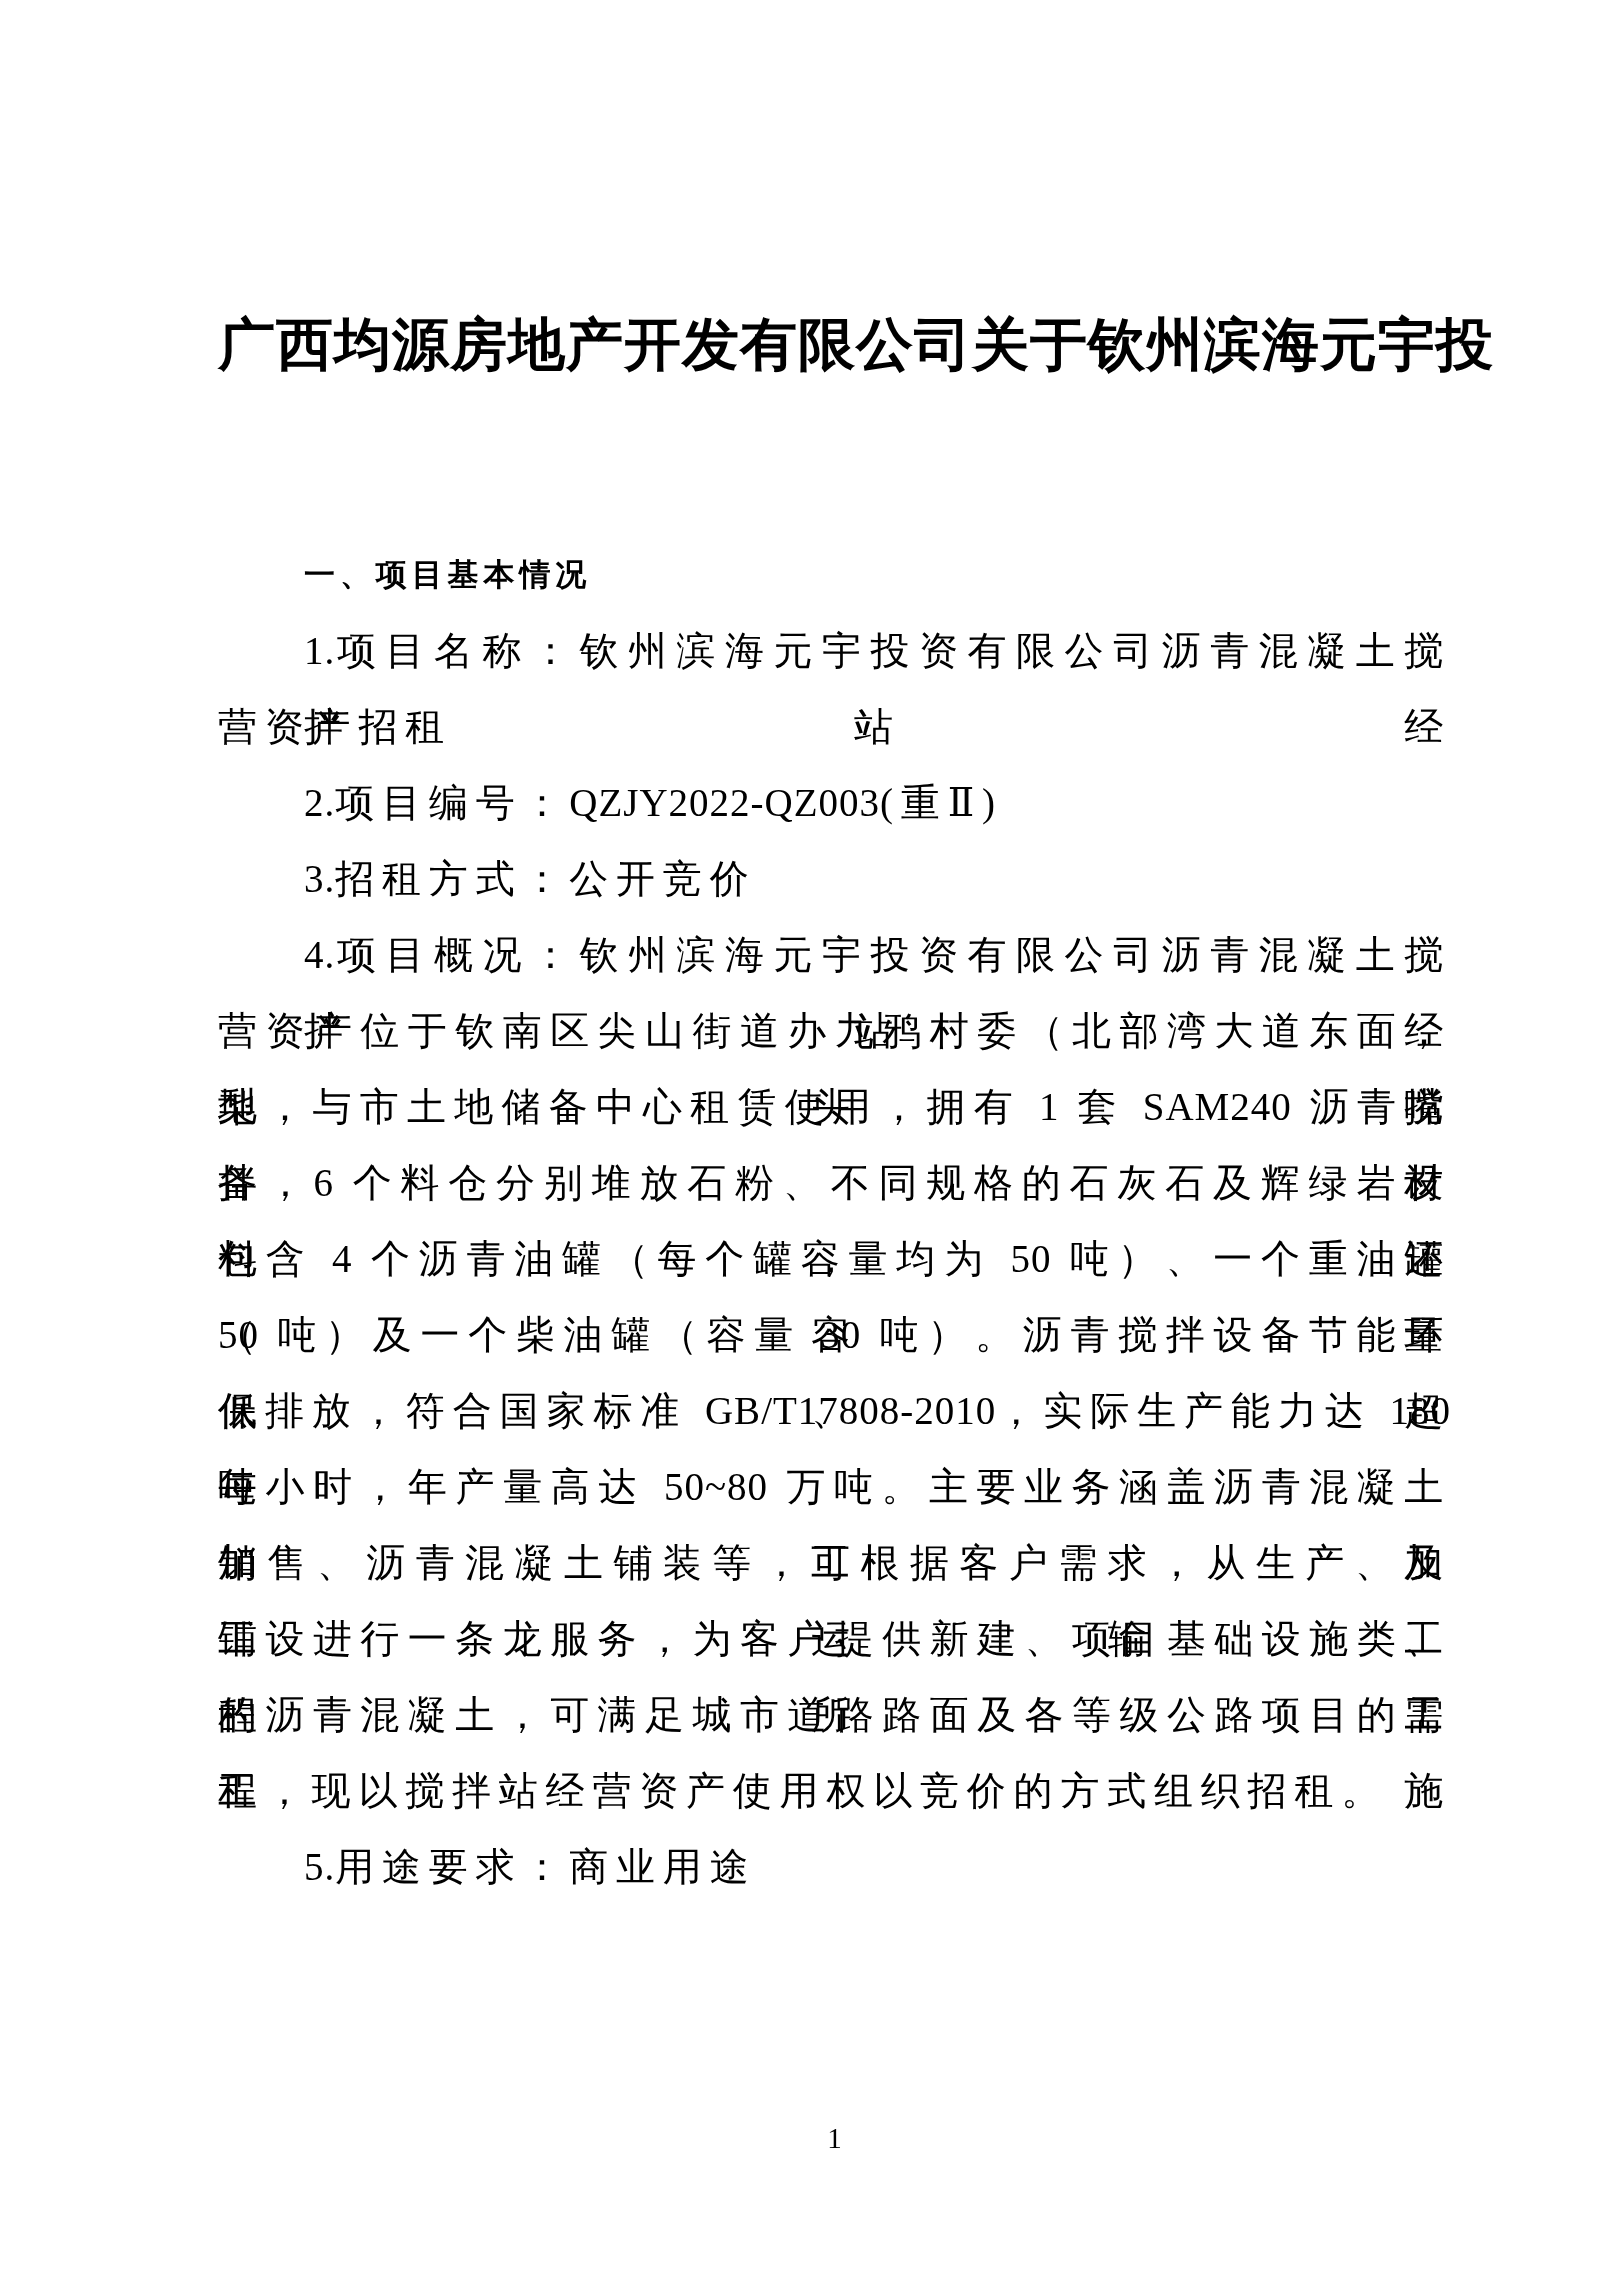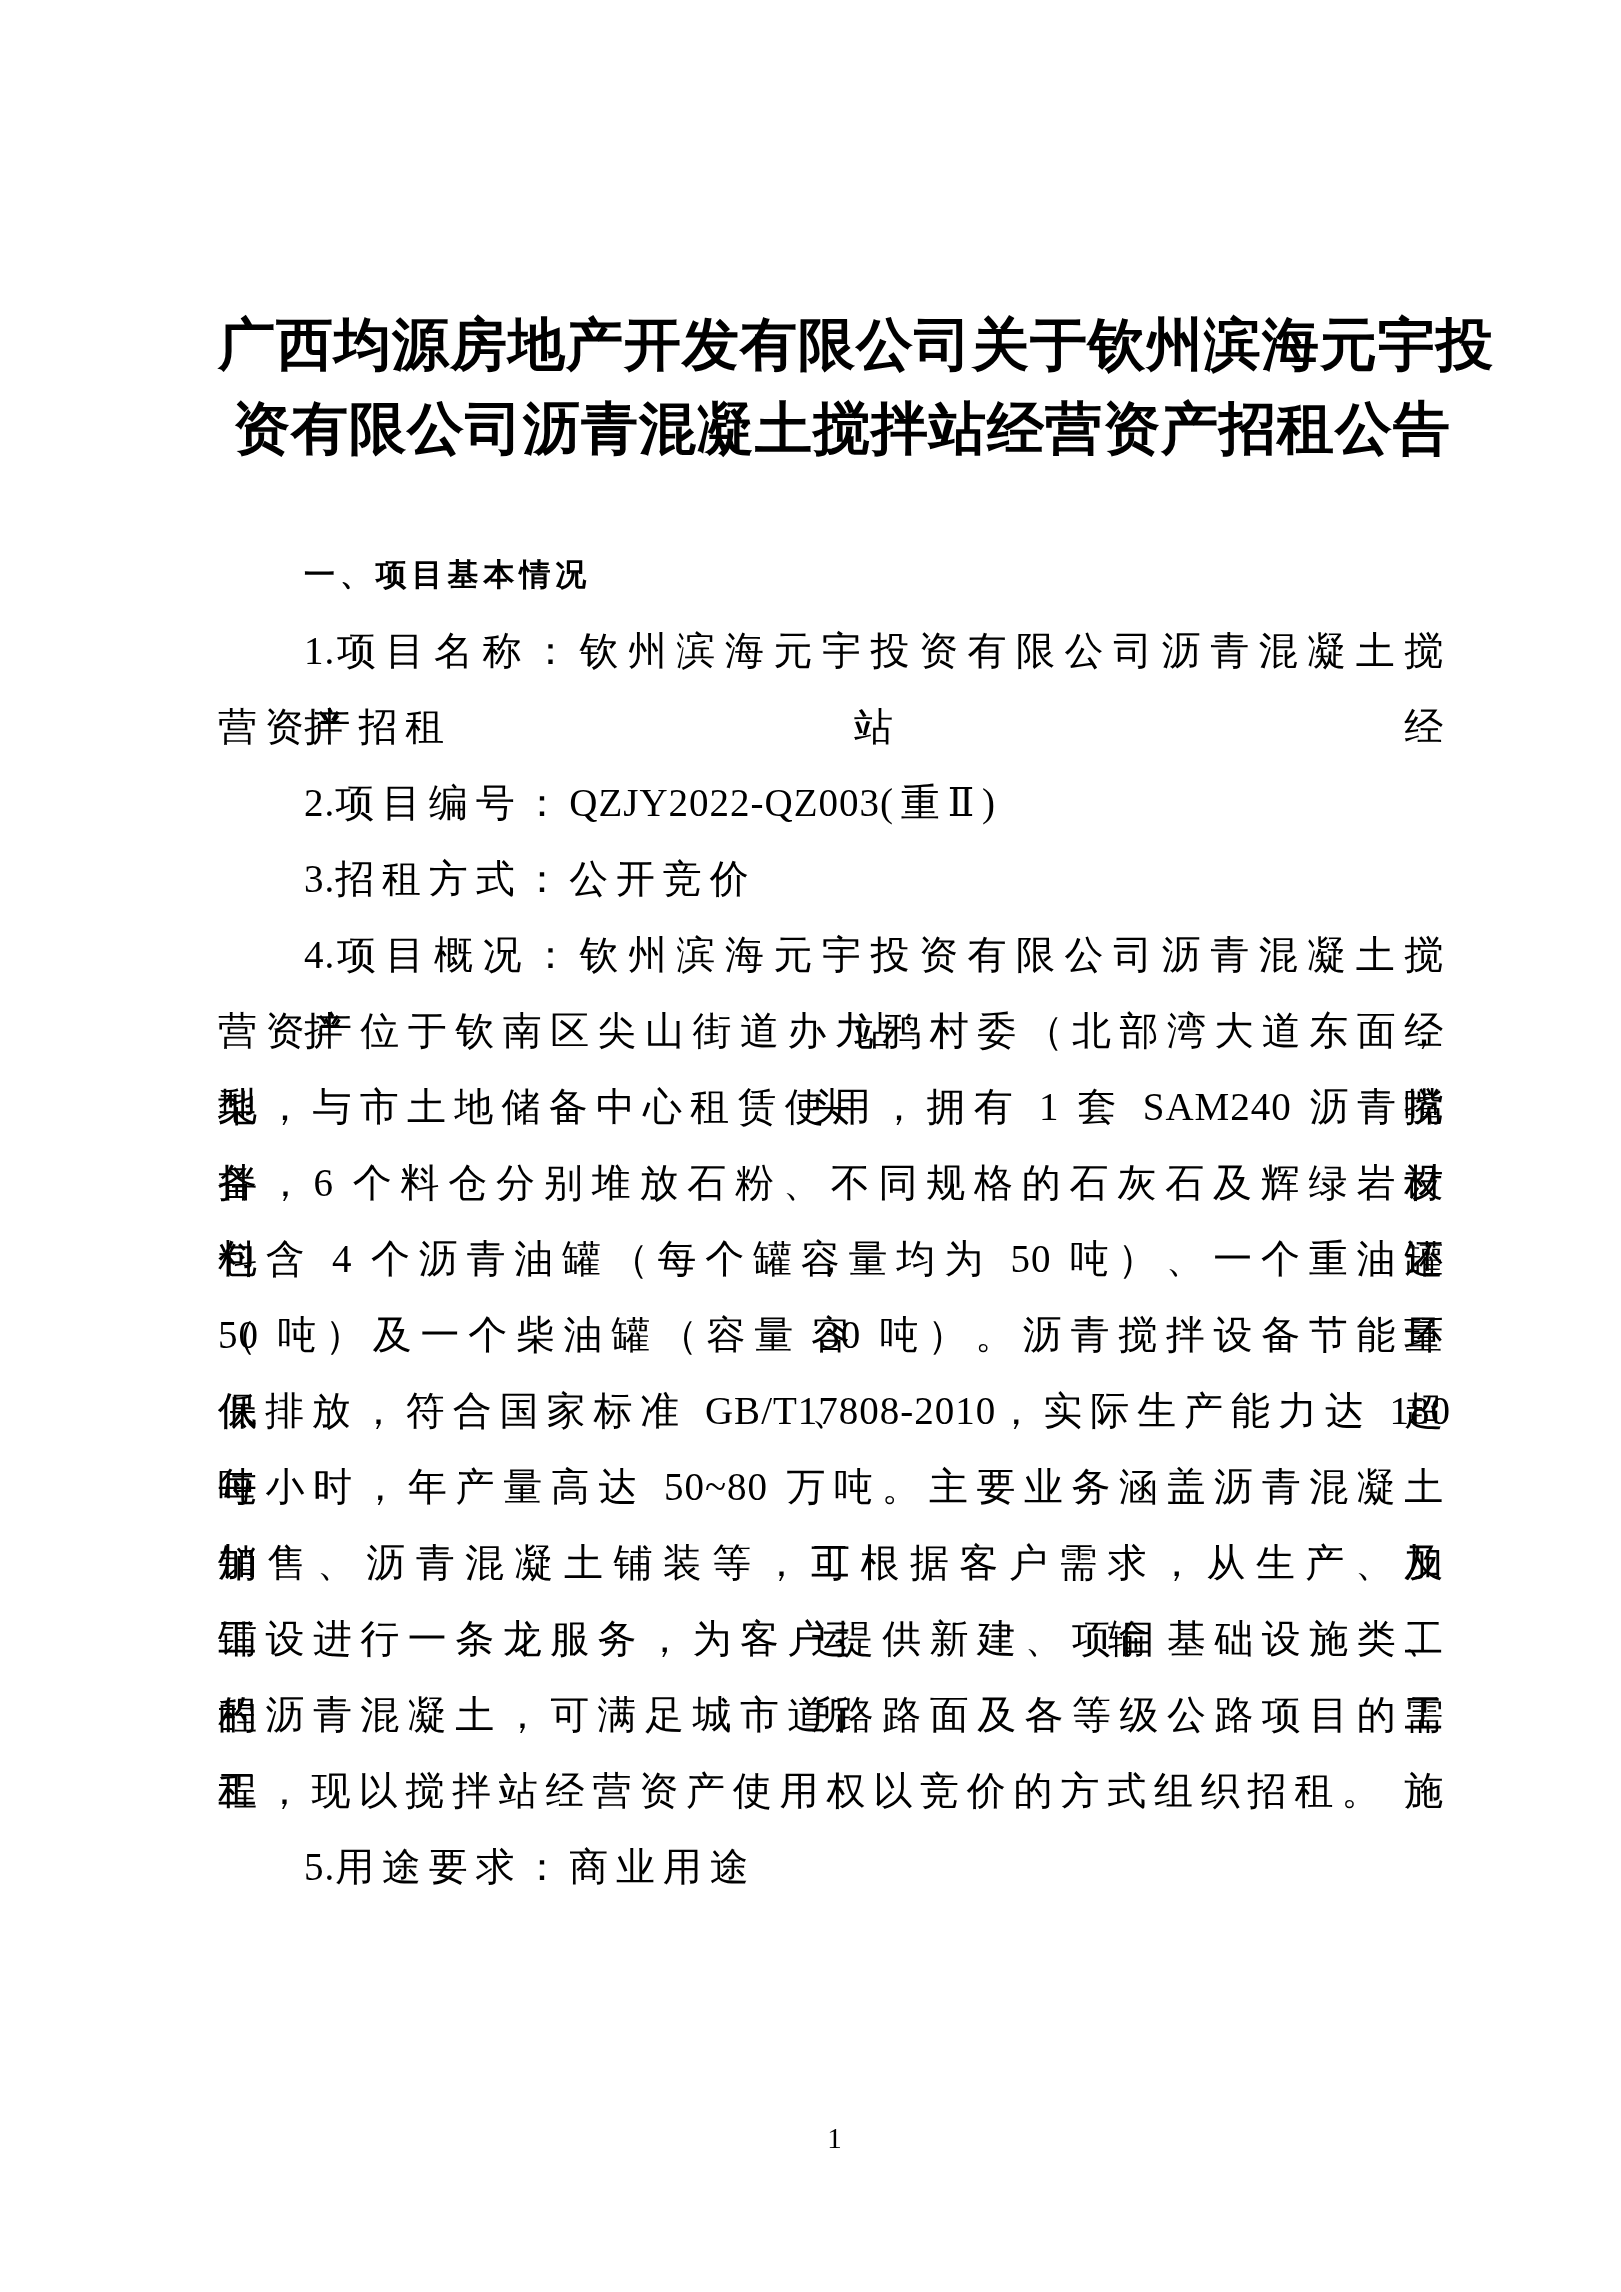--- a/index.html
+++ b/index.html
@@ -78,21 +78,20 @@
     letter-spacing: 0;
   }
 </style>
 </head>
 <body>
 
 <div class="page">
 
   <div class="doc-title">
     <div class="title-line">广西均源房地产开发有限公司关于钦州滨海元宇投</div>
-    <div class="title-line">资有限公司沥青混凝土搅拌站经营资产招租公告</div>
   </div>
 
   <div class="doc-body">
     <div class="line heading indent">一、项目基本情况</div>
     <div id="body-lines">
         <div class="line indent just"><span class="lat">1.</span>项目名称：钦州滨海元宇投资有限公司沥青混凝土搅拌站经</div>
         <div class="line">营资产招租</div>
         <div class="line indent"><span class="lat">2.</span>项目编号：<span class="lat">QZJY2022-QZ003</span>(重Ⅱ)</div>
         <div class="line indent"><span class="lat">3.</span>招租方式：公开竞价</div>
         <div class="line indent just"><span class="lat">4.</span>项目概况：钦州滨海元宇投资有限公司沥青混凝土搅拌站经</div>

